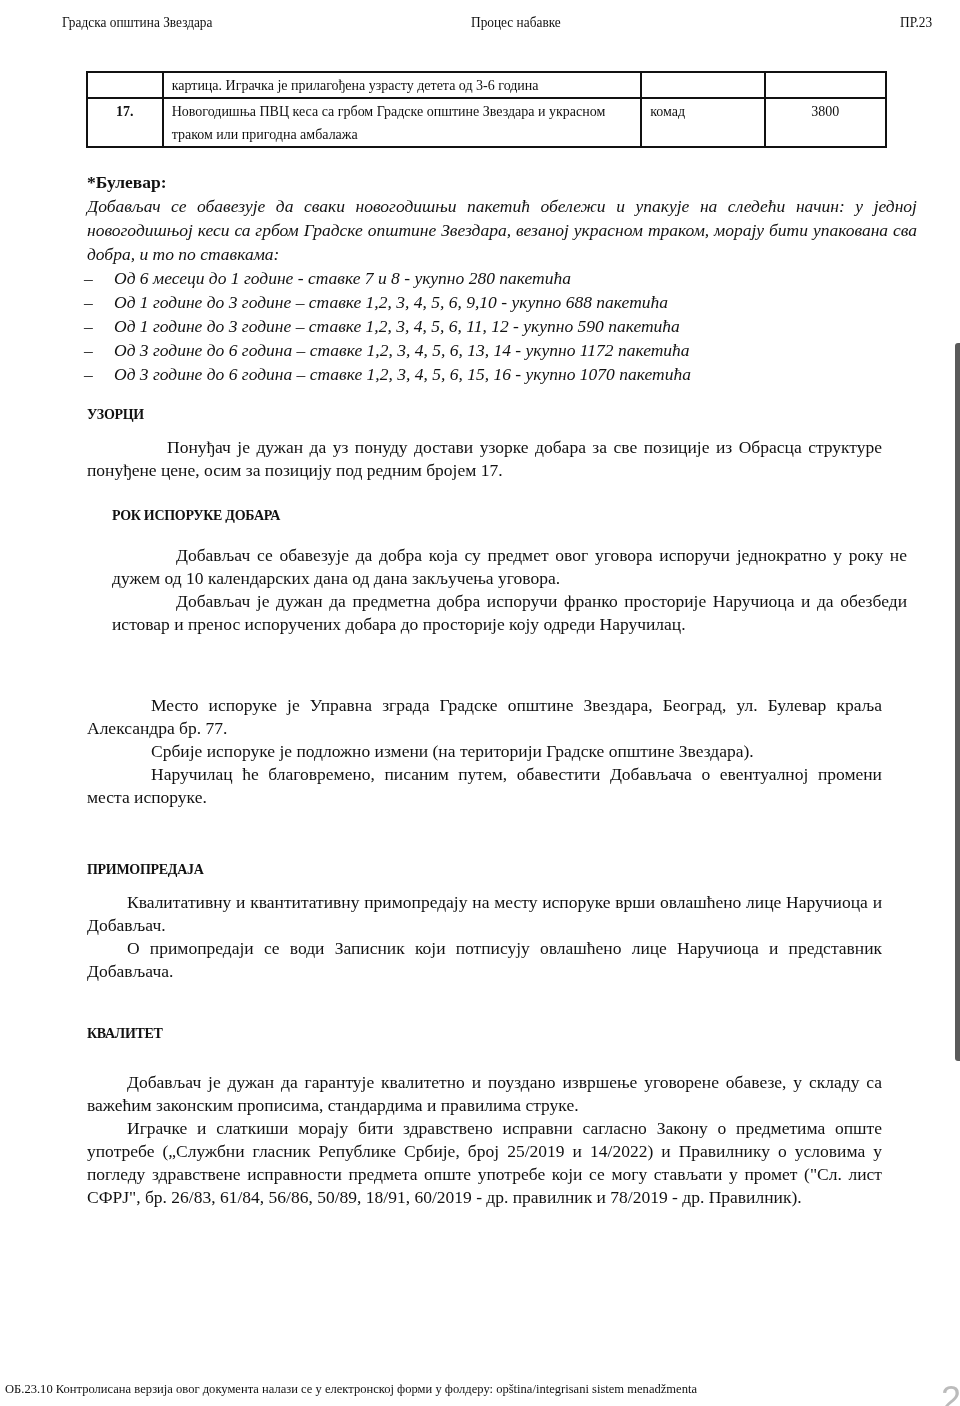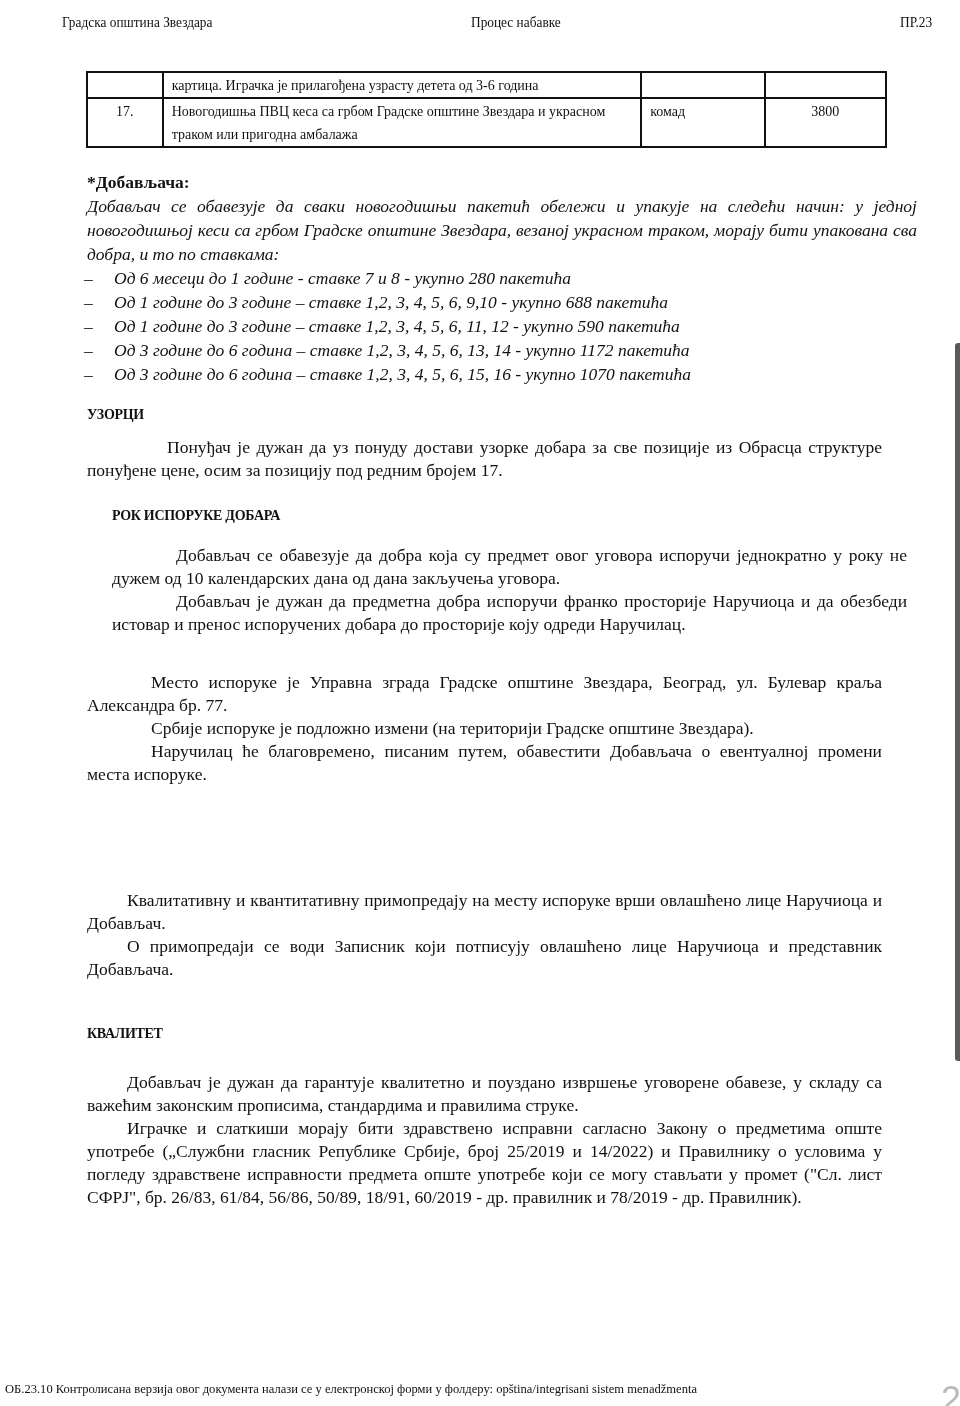--- a/index.html
+++ b/index.html
@@ -12,21 +12,21 @@
   .page-header span { position: absolute; top: 0; white-space: nowrap; transform: scaleX(0.92); transform-origin: left top; }
   .hdr-left { left: 62px; }
   .hdr-center { left: 471px; }
   .hdr-right { left: 900px; }
 
   table.items {
     position: absolute; left: 86px; top: 71px; width: 801px;
     border-collapse: collapse; font-size: 14px; line-height: 23px;
   }
   table.items td { border: 2px solid #111; vertical-align: top; padding: 1px 8px 0 8px; }
-  td.c-no { width: 58px; text-align: center; font-weight: normal; }
+  td.c-no { width: 58px; text-align: center; font-weight: bold; }
   td.c-desc { width: 464px; }
   td.c-unit { width: 106px; text-align: left; }
   td.c-qty { width: 104px; text-align: center; }
 
   .note { position: absolute; left: 87px; top: 170px; width: 830px; font-size: 17.5px; line-height: 24px; }
   .note-title { font-weight: bold; }
   .note-body { font-style: italic; text-align: justify; }
   .note-list { list-style: none; margin: 0; padding: 0; font-style: italic; }
   .note-list li { position: relative; padding-left: 27px; }
   .note-list li .dash { position: absolute; left: -3px; top: 0; font-style: normal; }
@@ -63,21 +63,21 @@
   <tr>
     <td class="c-no">17.</td>
     <td class="c-desc">Новогодишња ПВЦ кеса са грбом Градске општине Звездара и украсном траком или пригодна амбалажа</td>
     <td class="c-unit">комад</td>
     <td class="c-qty">3800</td>
   </tr>
 </tbody>
   </table>
 
 <div class="note">
-  <div class="note-title">*Добављача:</div>
+  <div class="note-title">*Булевар:</div>
   <div class="note-body">Добављач се обавезује да сваки новогодишњи пакетић обележи и упакује на следећи начин:  у једној новогодишњој кеси са грбом Градске општине Звездара, везаној украсном траком, морају бити упакована сва добра, и то по ставкама:</div>
   <ul class="note-list">
     <li><span class="dash">–</span><span>Од 6 месеци до 1 године - ставке 7 и 8 - укупно 280 пакетића</span></li>
     <li><span class="dash">–</span><span>Од 1 године до 3 године – ставке 1,2, 3, 4, 5, 6, 9,10 - укупно 688 пакетића</span></li>
     <li><span class="dash">–</span><span>Од 1 године до 3 године – ставке 1,2, 3, 4, 5, 6, 11, 12 - укупно 590 пакетића</span></li>
     <li><span class="dash">–</span><span>Од 3 године до 6 година – ставке 1,2, 3, 4, 5, 6, 13, 14 - укупно 1172 пакетића</span></li>
     <li><span class="dash">–</span><span>Од 3 године до 6 година – ставке 1,2, 3, 4, 5, 6, 15, 16 - укупно 1070 пакетића</span></li>
   </ul>
 </div>
 
@@ -86,27 +86,28 @@
   <p class="ind1" style="margin-top:10px;">Понуђач је дужан да уз понуду достави узорке добара за све позиције из Обрасца структуре понуђене цене, осим за позицију под редним бројем 17.</p>
 </div>
 
 <div class="section" style="top:504px;margin-left:25px;">
   <h2>РОК ИСПОРУКЕ ДОБАРА</h2>
   <p class="ind2" style="margin-top:17px;">Добављач се обавезује да добра која су предмет овог уговора испоручи једнократно у року не дужем од 10 календарских дана од дана закључења уговора.</p>
   <p class="ind2">Добављач је дужан да предметна добра испоручи франко просторије Наручиоца и да обезбеди истовар и пренос испоручених добара до просторије коју одреди Наручилац.</p>
 </div>
 
 <div class="section" style="top:671px;">
-  <p class="ind2" style="">Место испоруке је Управна зграда Градске општине Звездара, Београд, ул. Булевар краља Александра бр. 77.</p>
+  <p class="ind2" style="margin-top:23px;">Место испоруке је Управна зграда Градске општине Звездара, Београд, ул. Булевар краља Александра бр. 77.</p>
   <p class="ind2">Србије испоруке је подложно измени (на територији Градске општине Звездара).</p>
   <p class="ind2">Наручилац ће благовремено, писаним путем, обавестити Добављача о евентуалној промени места испоруке.</p>
 </div>
 
 <div class="section" style="top:858px;">
-  <p class="ind3" style="margin-top:31px;">Квалитативну и квантитативну примопредају на месту испоруке врши овлашћено лице Наручиоца и Добављач.</p>
+  <h2>ПРИМОПРЕДАЈА</h2>
+  <p class="ind3" style="margin-top:10px;">Квалитативну и квантитативну примопредају на месту испоруке врши овлашћено лице Наручиоца и Добављач.</p>
   <p class="ind3">О примопредаји се води Записник који потписују овлашћено лице Наручиоца и представник Добављача.</p>
 </div>
 
 <div class="section" style="top:1022px;">
   <h2>КВАЛИТЕТ</h2>
   <p class="ind3" style="margin-top:26px;">Добављач је дужан да гарантује квалитетно и поуздано извршење уговорене обавезе, у складу са важећим законским прописима, стандардима и правилима струке.</p>
   <p class="ind3">Играчке и слаткиши морају бити здравствено исправни сагласно Закону о предметима опште употребе („Службни гласник Републике Србије, број 25/2019 и 14/2022) и Правилнику о условима у погледу здравствене исправности предмета опште употребе који се могу стављати у промет ("Сл. лист СФРЈ", бр. 26/83, 61/84, 56/86, 50/89, 18/91, 60/2019 - др. правилник и 78/2019 - др. Правилник).</p>
 </div>
 
 <div class="footer">ОБ.23.10 Контролисана верзија овог документа налази се у електронској форми у фолдеру: opština/integrisani sistem menadžmenta</div>

